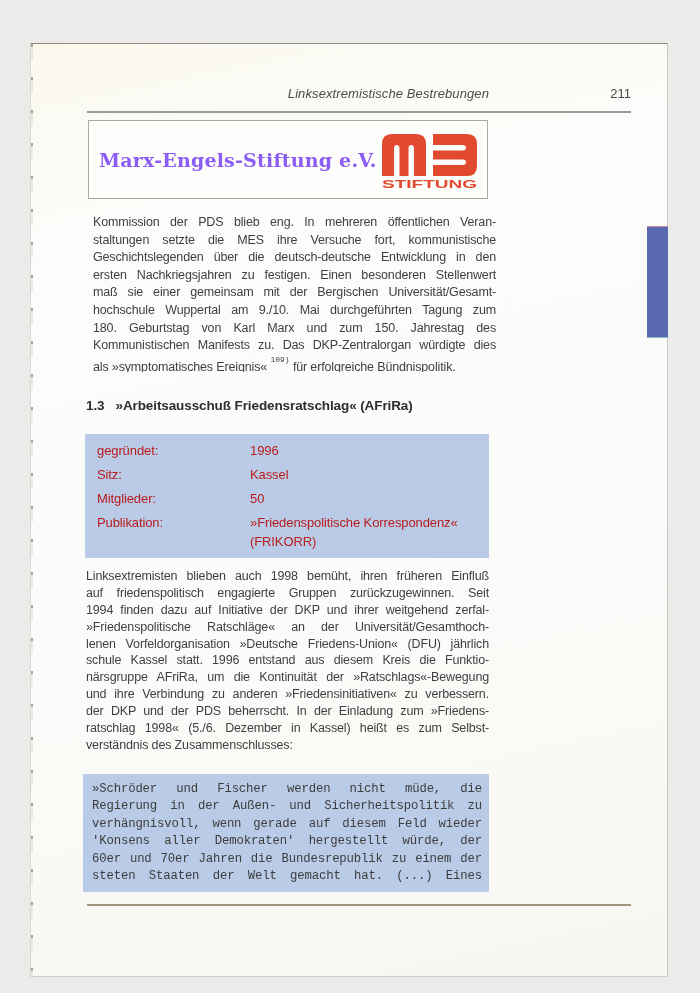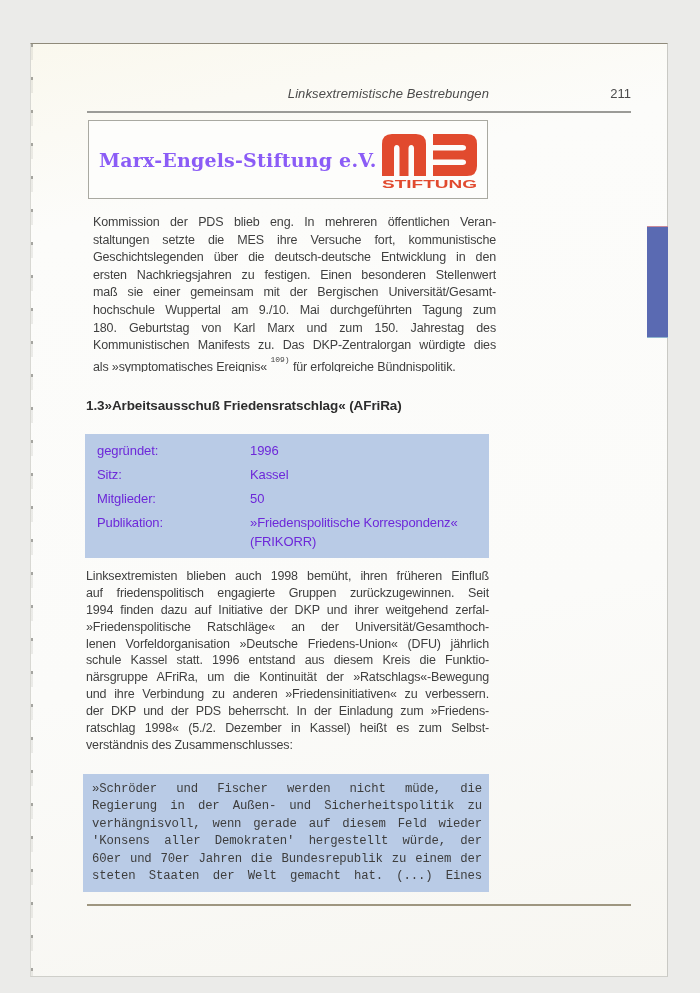--- a/index.html
+++ b/index.html
@@ -65,27 +65,27 @@
   .tline { text-align:justify; text-align-last:justify; overflow:hidden; }
   .p1 .tline { max-height:17.6px; }
   .p2 .tline { max-height:16.9px; }
   .tline.lastline { text-align-last:left; }
   .fnref { font-size:8px; position:relative; top:-4px; letter-spacing:0;font-family:Liberation Mono, monospace; }
 
   .section-heading {
     position:absolute; top:354px; left:55px; width:420px;
     font-size:13.5px; font-weight:bold; color:#2d2d2d; letter-spacing:-.1px;
   }
-  .secnum { }
+  .secnum { margin-right:11px; }
 
   .info-box {
     position:absolute; top:390px; left:54px; width:404px; min-height:113px;
     background:var(--box-blue,#b9cbe6);
     padding:7px 12px 7px 12px;
-    font-size:13px; color:#6d28d9; letter-spacing:-.1px;
+    font-size:13px; color:#b91c1c; letter-spacing:-.1px;
   }
   .ib-row { display:flex; line-height:19px; }
   .ib-row + .ib-row { margin-top:5px; }
   .ib-label { flex:0 0 153px; }
   .ib-value { flex:1; white-space:pre-line; }
 
   .quote-box {
     position:absolute; top:730px; left:52px; width:406px;
     background:var(--box-blue,#b9cbe6);
     padding:7px 7px 7px 9px;
@@ -168,21 +168,21 @@
       <div>
           <div class="tline">Linksextremisten blieben auch 1998 bemüht, ihren früheren Einfluß</div>
           <div class="tline">auf friedenspolitisch engagierte Gruppen zurückzugewinnen. Seit</div>
           <div class="tline">1994 finden dazu auf Initiative der DKP und ihrer weitgehend zerfal-</div>
           <div class="tline">»Friedenspolitische Ratschläge« an der Universität/Gesamthoch-</div>
           <div class="tline">lenen Vorfeldorganisation »Deutsche Friedens-Union« (DFU) jährlich</div>
           <div class="tline">schule Kassel statt. 1996 entstand aus diesem Kreis die Funktio-</div>
           <div class="tline">närsgruppe AFriRa, um die Kontinuität der »Ratschlags«-Bewegung</div>
           <div class="tline">und ihre Verbindung zu anderen »Friedensinitiativen« zu verbessern.</div>
           <div class="tline">der DKP und der PDS beherrscht. In der Einladung zum »Friedens-</div>
-          <div class="tline">ratschlag 1998« (5./2. Dezember in Kassel) heißt es zum Selbst-</div>
+          <div class="tline">ratschlag 1998« (5./6. Dezember in Kassel) heißt es zum Selbst-</div>
         </div>
       <div class="tline lastline">verständnis des Zusammenschlusses:</div>
     </div>
 
     <div class="quote-box">
         <div class="tline">»Schröder und Fischer werden nicht müde, die "Kontinuität" ihrer</div>
         <div class="tline">Regierung in der Außen- und Sicherheitspolitik zu betonen. Es wäre</div>
         <div class="tline">verhängnisvoll, wenn gerade auf diesem Feld wieder jener</div>
         <div class="tline">'Konsens aller Demokraten' hergestellt würde, der schon in den</div>
         <div class="tline">60er und 70er Jahren die Bundesrepublik zu einem der bestgerü-</div>

